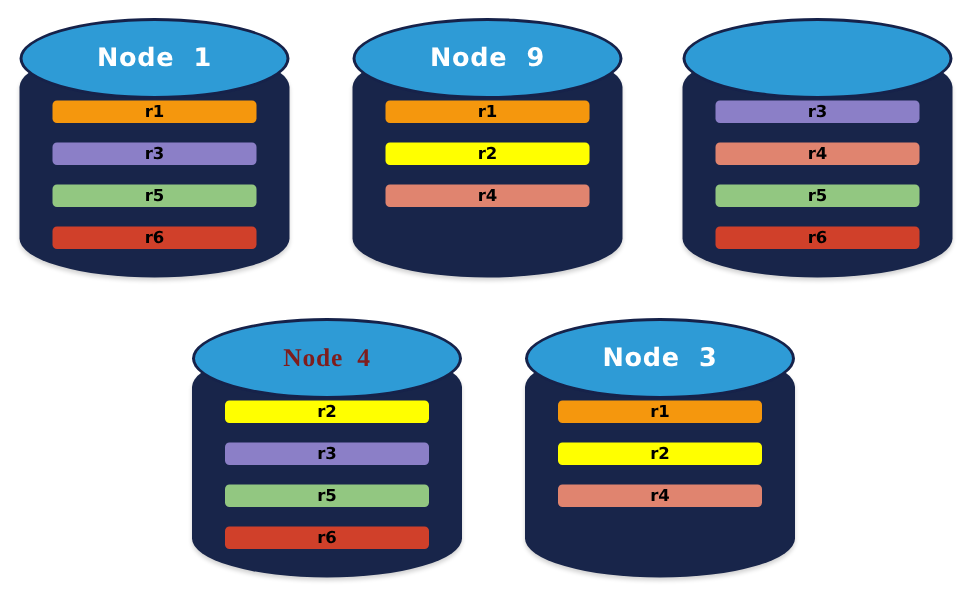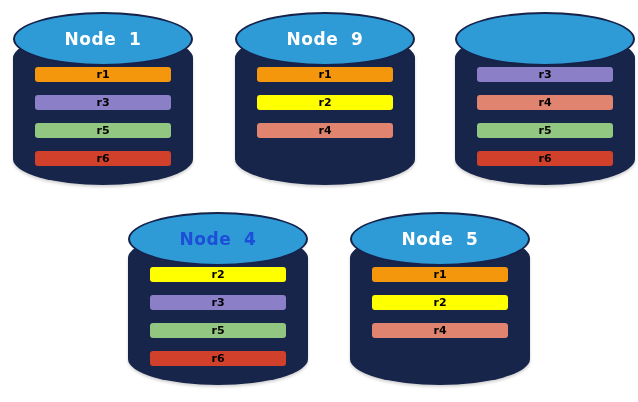--- a/index.html
+++ b/index.html
@@ -132,33 +132,33 @@
     <div class="bars">
       <div class="bar" style="background-color: rgb(139, 127, 199); color: rgb(0, 0, 0);">r3</div>
       <div class="bar" style="background-color: rgb(224, 132, 111); color: rgb(0, 0, 0);">r4</div>
       <div class="bar" style="background-color: rgb(146, 199, 129); color: rgb(0, 0, 0);">r5</div>
       <div class="bar" style="background-color: rgb(208, 64, 42); color: rgb(0, 0, 0);">r6</div>
     </div>
   </div>
 
   <div class="node n4">
     <div class="cyl-top" style="background: rgb(46, 155, 214); border-color: rgb(22, 34, 74);"></div>
-    <div class="node-label" style="color: #1d4ed8;">Node  4</div>
+    <div class="node-label" style="color: #7f1d1d; font-family: Liberation Serif, serif;">Node  4</div>
     <div class="cyl-body" style="background: rgb(24, 37, 74);"></div>
     <div class="bars">
       <div class="bar" style="background-color: rgb(255, 255, 0); color: rgb(0, 0, 0);">r2</div>
       <div class="bar" style="background-color: rgb(139, 127, 199); color: rgb(0, 0, 0);">r3</div>
       <div class="bar" style="background-color: rgb(146, 199, 129); color: rgb(0, 0, 0);">r5</div>
       <div class="bar" style="background-color: rgb(208, 64, 42); color: rgb(0, 0, 0);">r6</div>
     </div>
   </div>
 
   <div class="node n5">
     <div class="cyl-top" style="background: rgb(46, 155, 214); border-color: rgb(22, 34, 74);"></div>
-    <div class="node-label" style="color: rgb(255, 255, 255);">Node  5</div>
+    <div class="node-label" style="color: rgb(255, 255, 255);">Node  3</div>
     <div class="cyl-body" style="background: rgb(24, 37, 74);"></div>
     <div class="bars">
       <div class="bar" style="background-color: rgb(245, 151, 13); color: rgb(0, 0, 0);">r1</div>
       <div class="bar" style="background-color: rgb(255, 255, 0); color: rgb(0, 0, 0);">r2</div>
       <div class="bar" style="background-color: rgb(224, 132, 111); color: rgb(0, 0, 0);">r4</div>
     </div>
   </div>
 
 </div>
 

